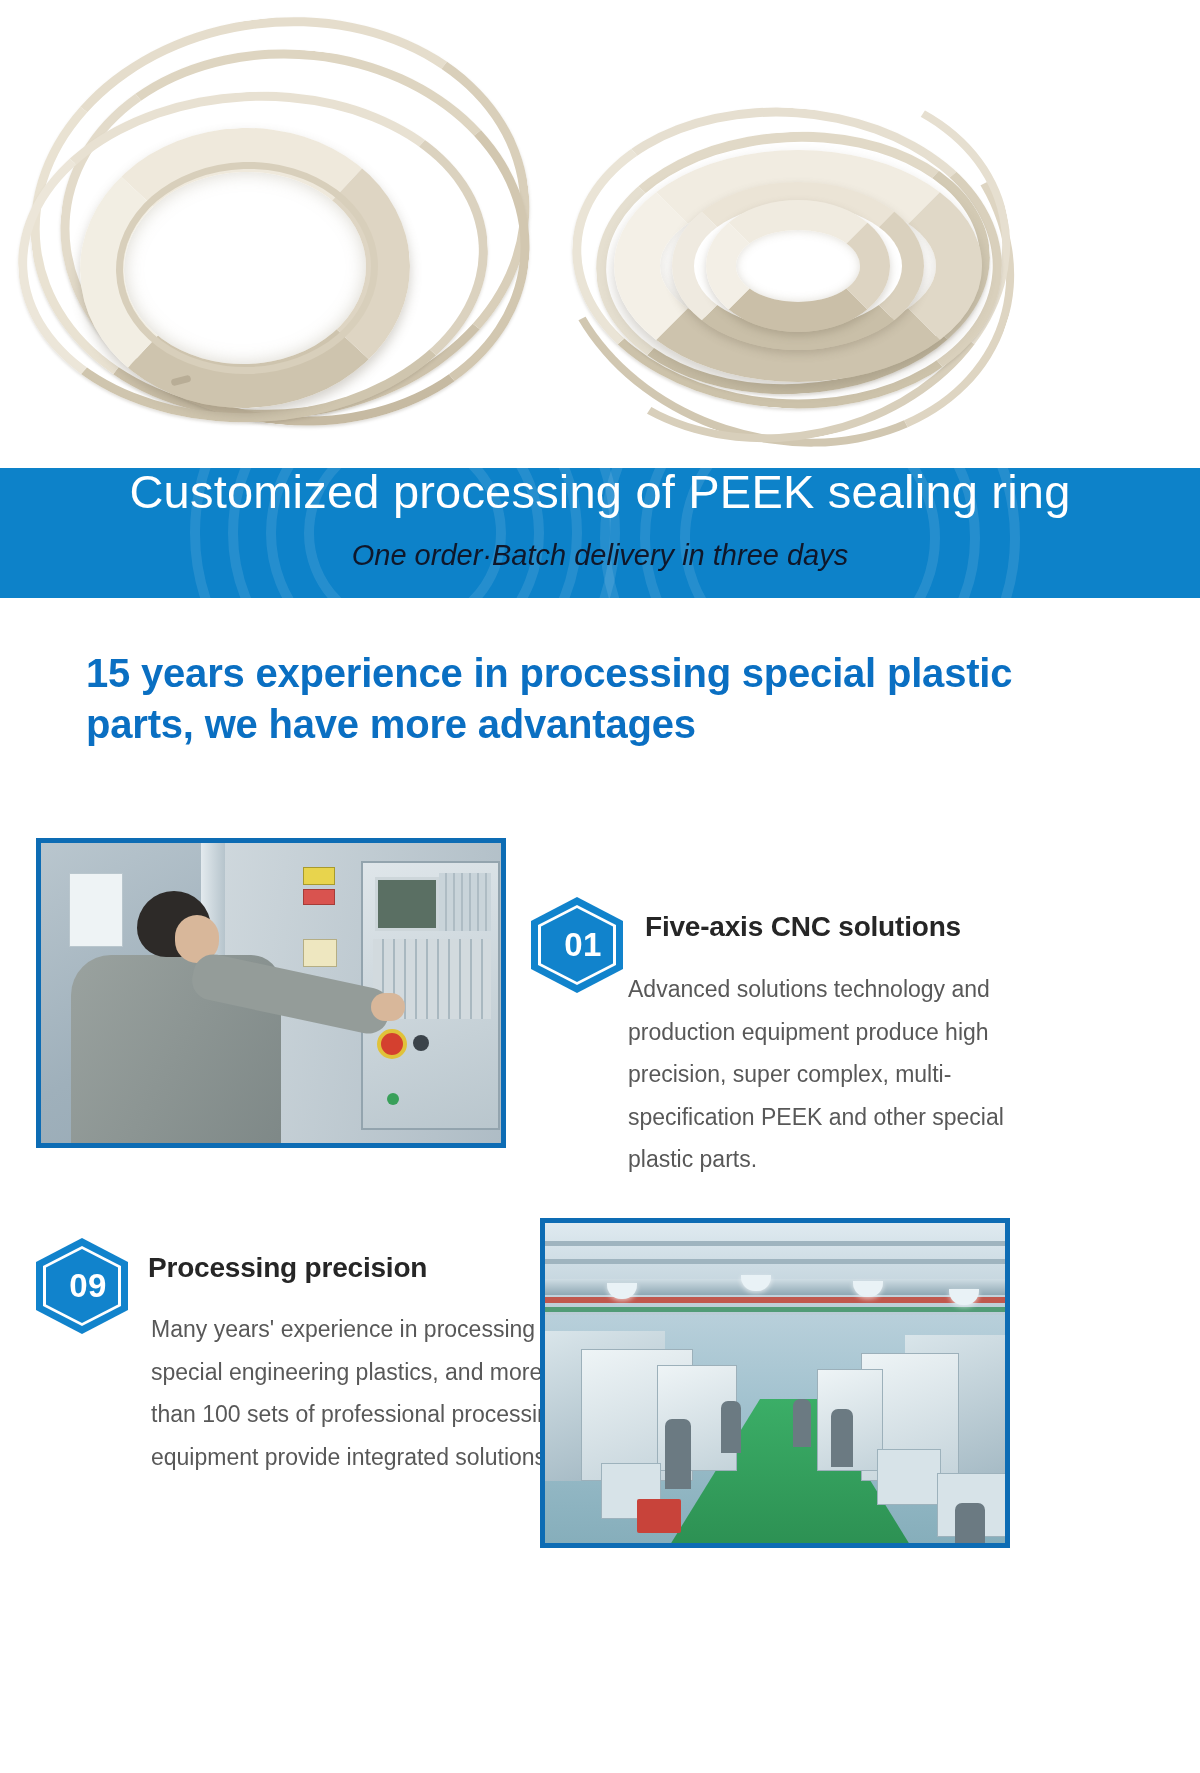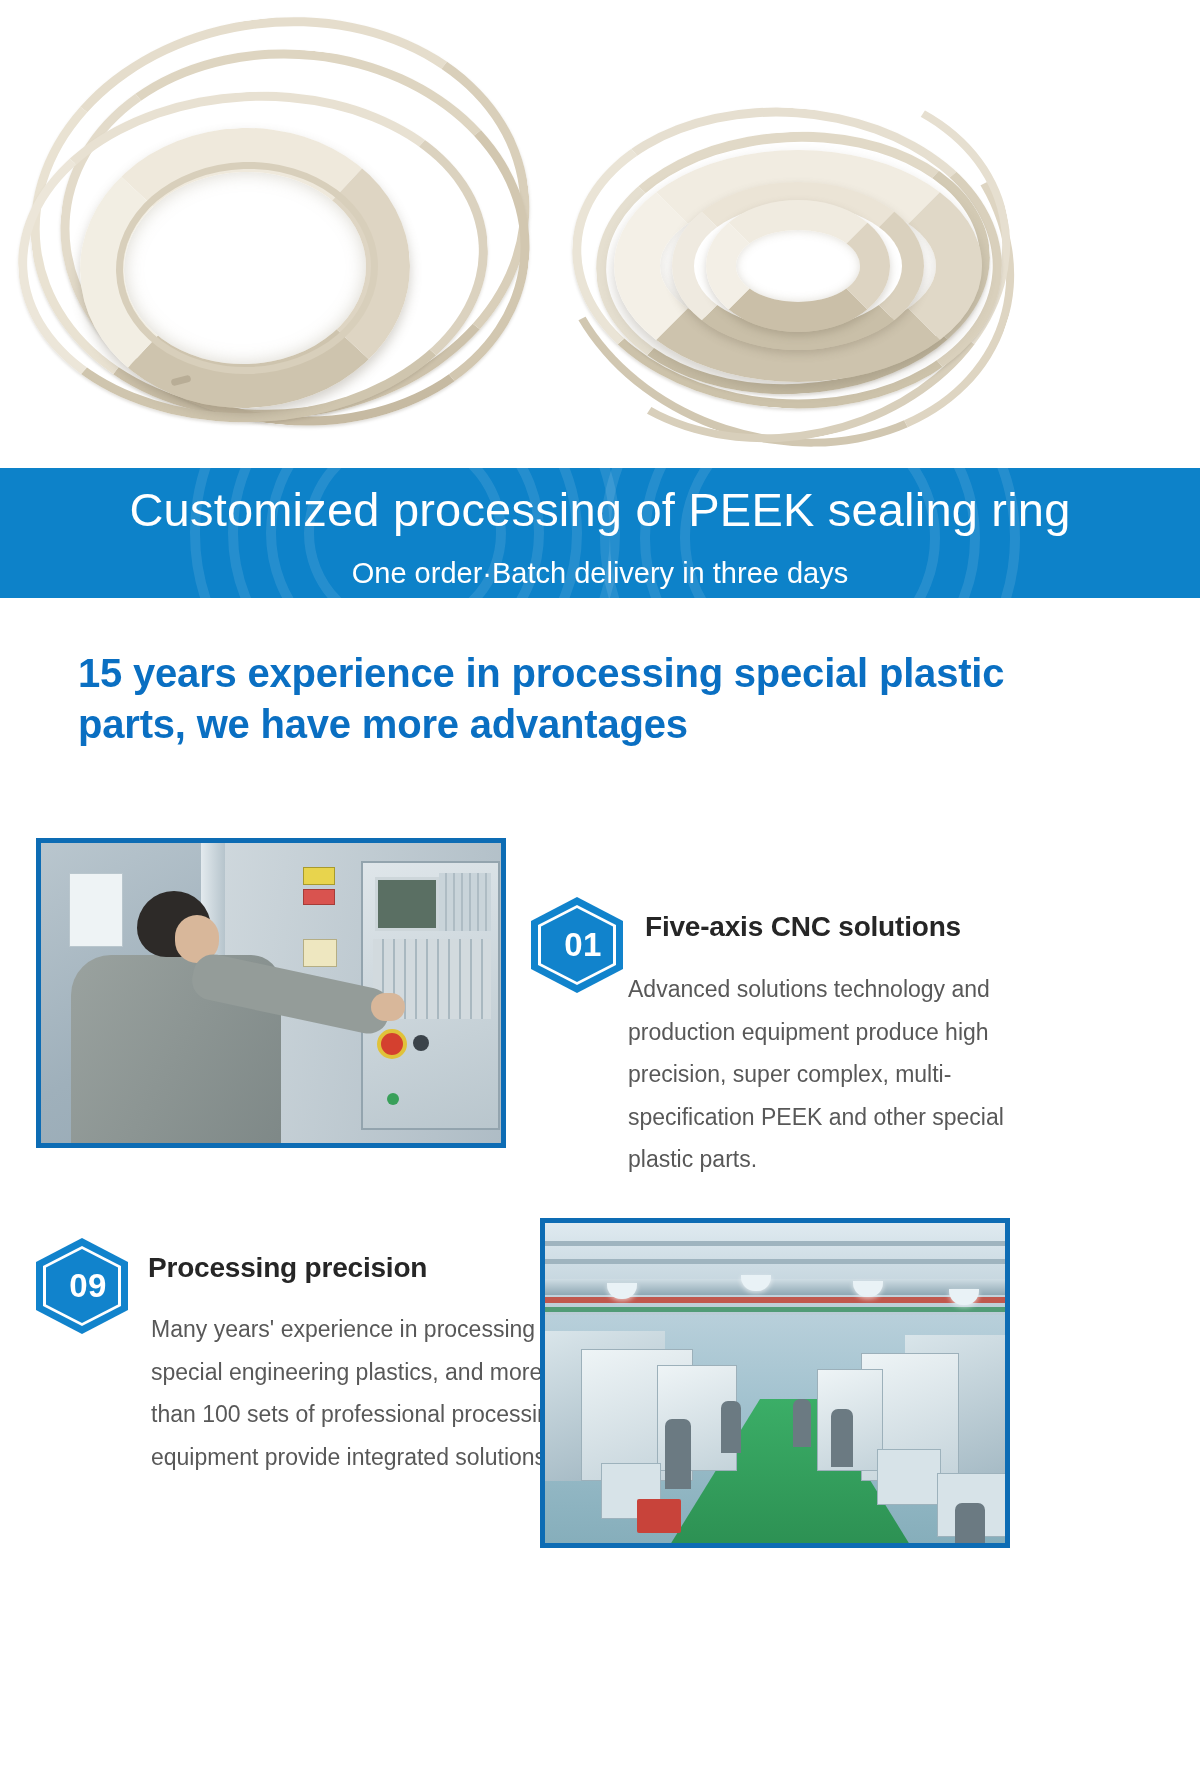--- a/index.html
+++ b/index.html
@@ -86,30 +86,31 @@
     background:#0d82c9;overflow:hidden;
   }
   .banner-wm{position:absolute;left:0;top:-170px;width:1200px;height:300px;pointer-events:none;}
   .wm-ring{
     position:absolute;border-radius:50%;border:10px solid rgba(255,255,255,.10);
     box-sizing:border-box;
   }
   .banner-text{position:absolute;left:0;top:0;width:1200px;text-align:center;}
   .banner-title{
     color:#ffffff;font-size:47px;font-weight:400;letter-spacing:.2px;
-    line-height:1;padding-top:18px;white-space:nowrap;
+    line-height:1;white-space:nowrap;
   }
   .banner-sub{
-    color:#ffffff;font-size:29px;font-weight:400;line-height:1;padding-top:26px;
+    color:#0f172a;font-size:29px;font-weight:400;line-height:1;padding-top:26px;
     white-space:nowrap;
+    font-style:italic;
   }
 
   
   .headline{
-    position:absolute;left:78px;top:648px;width:1000px;
+    position:absolute;left:86px;top:648px;width:1000px;
     color:#0a6fc2;font-size:40px;font-weight:bold;line-height:1.28;
     letter-spacing:-.2px;
   }
 
   
   .photo-frame{
     position:absolute;box-sizing:border-box;border:5px solid #0d6cb4;
     overflow:hidden;background:#9fb2be;
   }
   .f1-photo{left:36px;top:838px;width:470px;height:310px;}

